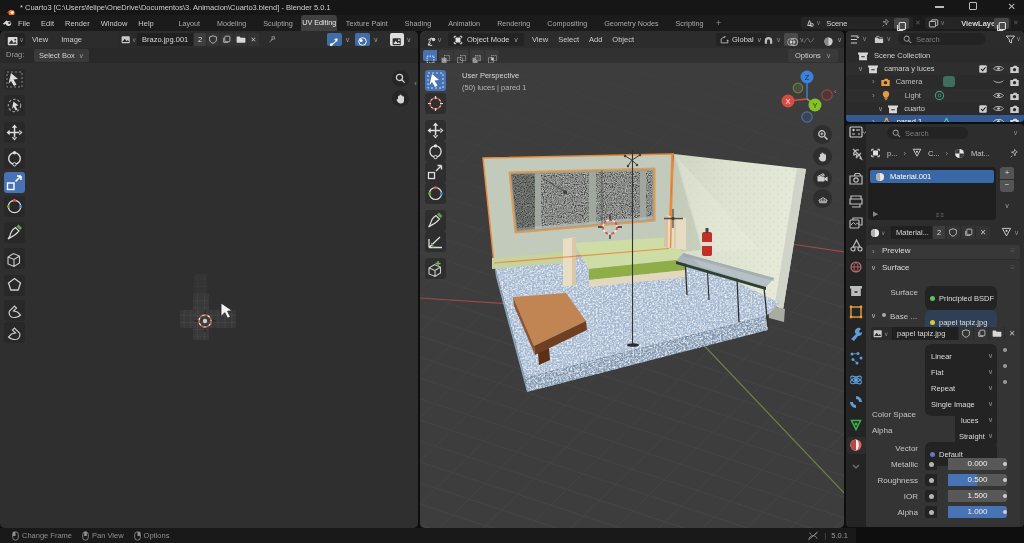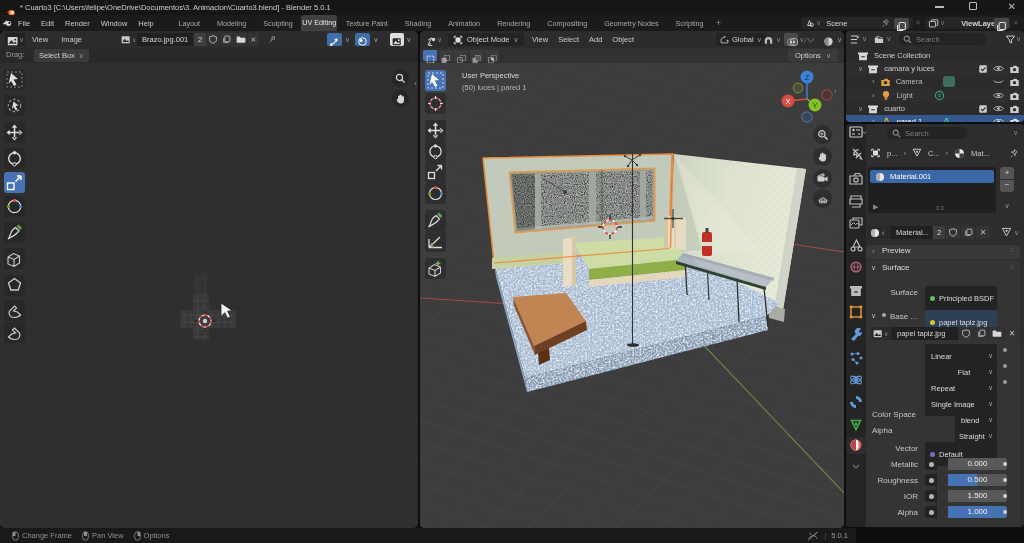--- a/index.html
+++ b/index.html
@@ -730,37 +730,37 @@
             <circle cx="8.5" cy="8" r="2.6" fill="#2b2b2b"></circle>
           </svg>
       </div>
     </div>
     <div class="row abs" style="left:0;top:42px;width:178px;height:13px;background:#2e2e2e;">
       <span style="color:#999;font-size:8px;margin-left:26px;">›</span>
       <svg width="10" height="11" viewBox="0 0 14 16" style="margin-left:6px;">
           <circle cx="7" cy="6" r="4.5" fill="#e59d41"></circle>
           <path d="M5.5 10.5 h3 v2.5 h-3 Z M6 14 h2" stroke="#e59d41" stroke-width="1.3" fill="none"></path>
         </svg>
-      <span style="margin-left:6px;color:#bdbdbd;">Light</span>
+      <span style="margin-left:14px;color:#bdbdbd;">Light</span>
       <svg class="abs" style="left:88px;top:1px;" width="11" height="11" viewBox="0 0 16 16">
           <circle cx="8" cy="8" r="6" fill="none" stroke="#3d9b7c" stroke-width="1.6"></circle>
           <circle cx="8" cy="8" r="2" fill="none" stroke="#3d9b7c" stroke-width="1.3"></circle>
         </svg>
       <div class="row abs" style="right:4px;gap:5px;">
         <svg width="11" height="9" viewBox="0 0 18 13">
             <path d="M1 6.5 C4 2 14 2 17 6.5 C14 11 4 11 1 6.5 Z" fill="none" stroke="#ccc" stroke-width="1.4"></path>
             <circle cx="9" cy="6.5" r="2.2" fill="#ccc"></circle>
           </svg>
         <svg width="11" height="10" viewBox="0 0 17 14">
             <path d="M2 4 h4 l1.5-2 h4 L13 4 h2 v9 H2 Z" fill="#ccc"></path>
             <circle cx="8.5" cy="8" r="2.6" fill="#2e2e2e"></circle>
           </svg>
       </div>
     </div>
-    <div class="row abs" style="left:0;top:55px;width:178px;height:13px;">
+    <div class="row abs" style="left:0;top:55px;width:178px;height:13px;padding-left:20px;">
       <span style="color:#999;font-size:7px;margin-left:12px;">∨</span>
       <svg width="12" height="10" viewBox="0 0 16 14" style="margin-left:4px;">
           <path d="M1 2 H15 V5 H1 Z M2.5 5 H13.5 V13 H2.5 Z" fill="#d8d8d8"></path>
           <path d="M5.5 8 h5" stroke="#2b2b2b" stroke-width="1.6"></path>
         </svg>
       <span style="margin-left:5px;">cuarto</span>
       <div class="row abs" style="right:4px;gap:5px;">
         <svg width="10" height="10" viewBox="0 0 16 16">
             <rect x="2" y="2" width="12" height="12" rx="2" fill="#ccc"></rect>
             <path d="M5 8 l2.5 2.5 L12 5.5" stroke="#2e2e2e" stroke-width="1.8" fill="none"></path>
@@ -911,21 +911,21 @@
           <circle cx="8" cy="8" r="6.5" fill="#e8e8e8"></circle>
           <path d="M8 8 L8 1.5 A6.5 6.5 0 0 0 1.5 8 Z" fill="#3a3a3a"></path>
           <path d="M8 8 L8 14.5 A6.5 6.5 0 0 0 14.5 8 Z" fill="#3a3a3a"></path>
         </svg>
       <span>Mat...</span>
       <svg class="abs" style="right:0px;" width="11" height="11" viewBox="0 0 16 16">
           <path d="M8 2 l4 4 -2.5 0.8 -0.8 4.5 -1.5-3.8 -3.8-1.5 4.5-0.8 Z M5 11 l-2.5 2.5" stroke="#b5b5b5" stroke-width="1.2" fill="none"></path>
         </svg>
     </div>
 
-    <div class="abs" style="left:2px;top:43px;width:128px;height:46px;background:#1f1f1f;border-radius:3px;">
+    <div class="abs" style="left:2px;top:43px;width:128px;height:53px;background:#1f1f1f;border-radius:3px;">
       <div class="row abs" style="left:2px;top:3px;width:124px;height:13px;background:#3a67a5;border-radius:2px;">
         <svg width="10" height="10" viewBox="0 0 16 16" style="margin-left:5px;">
             <circle cx="8" cy="8" r="6.5" fill="#e8e8e8"></circle>
             <path d="M8 1.5 a6.5 6.5 0 0 0 0 13" fill="#b0b0b0"></path>
           </svg>
         <span style="margin-left:5px;color:#fff;font-size:7.5px;">Material.001</span>
       </div>
       <span class="abs" style="left:5px;bottom:2px;color:#888;font-size:7px;">▶</span>
       <span class="abs" style="left:68px;bottom:2px;color:#777;font-size:6px;letter-spacing:1px;">≡≡</span>
     </div>
@@ -971,21 +971,21 @@
     </div>
 
     <div class="abs" style="left:0;top:136px;width:154px;height:267px;background:#343434;border-radius:3px;">
       <span class="abs" style="left:5px;top:4px;color:#bbb;font-size:7px;">∨</span>
       <span class="abs" style="left:16px;top:3px;color:#ddd;">Surface</span>
       <span class="abs" style="right:5px;top:3px;color:#555;font-size:8px;">≡</span>
 
       <div class="abs" style="left:0;top:24px;width:158px;height:243px;" id="surf-rows">
         <style>
           .lbl { position:absolute; width:52px; text-align:right; font-size:8px; color:#c6c6c6; white-space:nowrap; }
-          .val { position:absolute; left:59px; width:72px; height:24px; background:#232323; border-radius:1px;
+          .val { position:absolute; left:59px; width:72px; height:24px; background:#232323; border-radius:6px;
                  display:flex; align-items:center; font-size:7.5px; color:#dcdcdc; white-space:nowrap; }
           .dot { position:absolute; left:137px; width:4px; height:4px; border-radius:50%; background:#9a9a9a; }
           .ddv { position:absolute; right:4px; color:#999; font-size:7px; }
           .sock { position:absolute; left:59px; width:12px; height:12px; background:#232323; border-radius:3px 0 0 3px; }
           .sock::after { content:""; position:absolute; left:3.5px; top:3.5px; width:5px; height:5px; border-radius:50%; background:#b5b5b5; }
           .sld { position:absolute; left:82px; width:59px; height:12px; background:#585858; border-radius:0 3px 3px 0;
                  font-size:8px; color:#f0f0f0; text-align:center; line-height:12px; }
         </style>
 
         <div class="lbl" style="top:4px;">Surface</div>
@@ -1022,37 +1022,37 @@
               </svg>
           </div>
           <div class="row" style="width:15px;height:13px;background:#333;justify-content:center;border-left:1px solid #2a2a2a;border-radius:0 2px 2px 0;color:#bbb;font-size:8px;">✕</div>
         </div>
 
         <div class="val" style="top:60px;">
             <span style="margin-left:6px;">Linear</span>
             <span class="ddv">∨</span>
           </div>
           <div class="dot" style="top:64px;"></div>
-        <div class="val" style="top:76px;justify-content:center;">
+        <div class="val" style="top:76px;">
             <span style="margin-left:6px;">Flat</span>
             <span class="ddv">∨</span>
           </div>
           <div class="dot" style="top:80px;"></div>
         <div class="val" style="top:92px;">
             <span style="margin-left:6px;">Repeat</span>
             <span class="ddv">∨</span>
           </div>
           <div class="dot" style="top:96px;"></div>
         <div class="val" style="top:108px;">
             <span style="margin-left:6px;">Single Image</span>
             <span class="ddv">∨</span>
           </div>
         <div class="lbl" style="left:6px;top:126px;text-align:left;width:70px;">Color Space</div>
         <div class="val" style="top:124px;left:89px;width:42px;">
-            <span style="margin-left:6px;">blend</span>
+            <span style="margin-left:6px;">luces</span>
             <span class="ddv">∨</span>
           </div>
         <div class="lbl" style="left:6px;top:142px;text-align:left;width:70px;">Alpha</div>
         <div class="val" style="top:140px;left:89px;width:42px;">
             <span style="margin-left:4px;">Straight</span>
             <span class="ddv">∨</span>
           </div>
 
         <div class="lbl" style="top:160px;">Vector</div>
         <div class="val" style="top:158px;"><span style="width:5px;height:5px;border-radius:50%;background:#7070c8;margin:0 4px 0 5px;"></span>Default</div>

